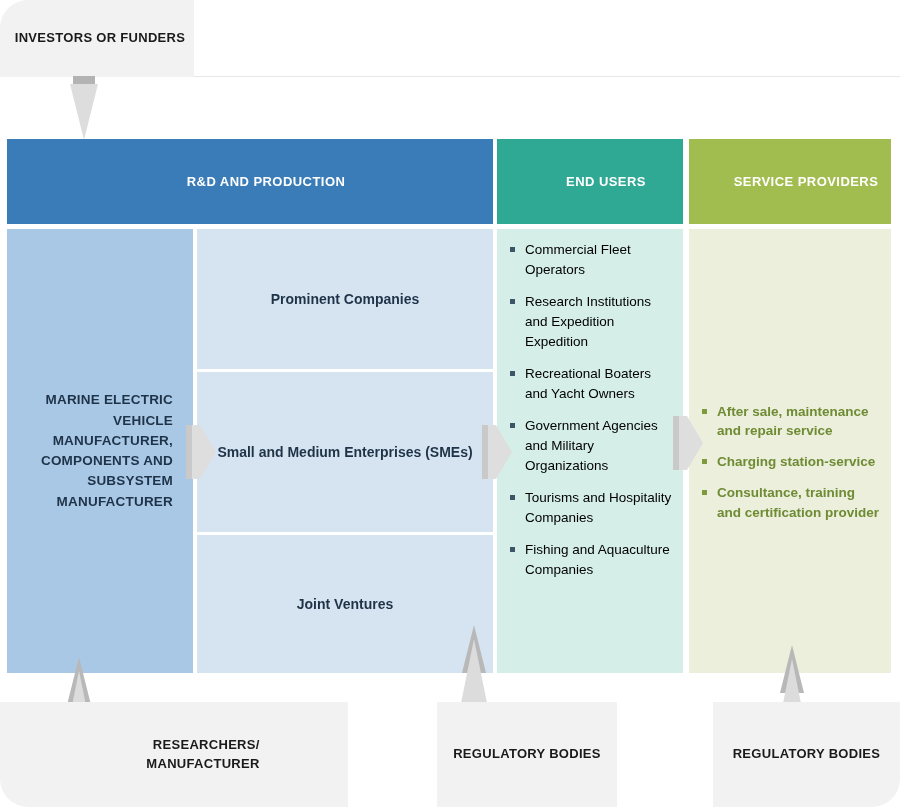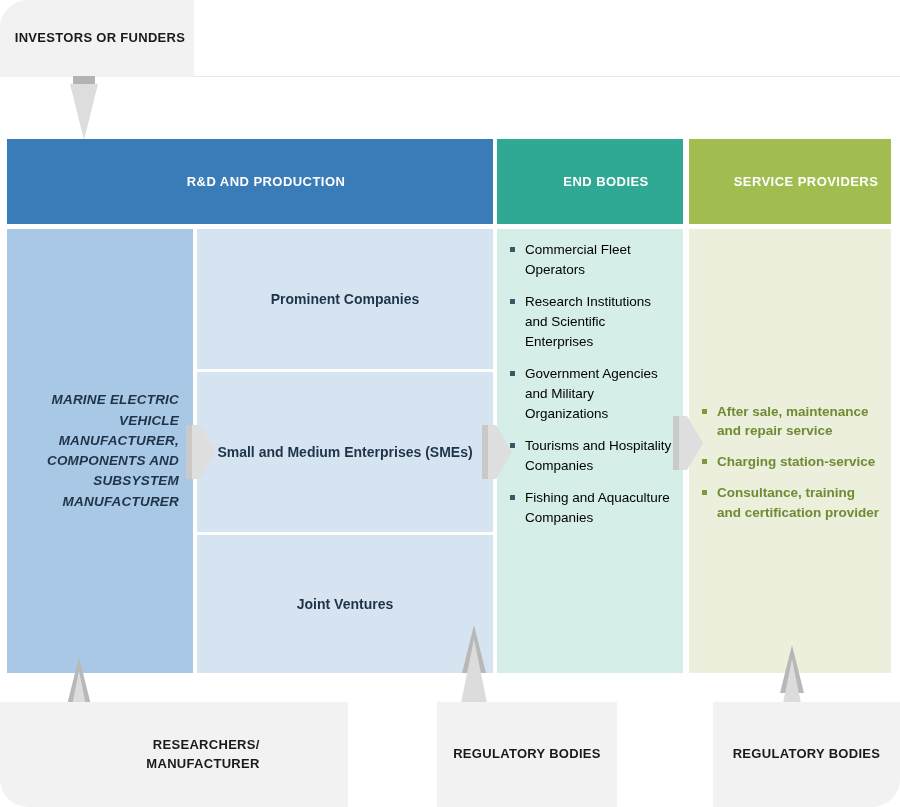--- a/index.html
+++ b/index.html
@@ -170,49 +170,50 @@
     <svg width="32" height="66" viewBox="0 0 32 66">
       <rect x="5" y="0" width="22" height="12" fill="#b3b3b3"></rect>
       <polygon points="2,8 30,8 16,64" fill="#dddddd"></polygon>
     </svg>
   </div>
 
   <div class="box hdr" style="left:7px; top:139px; width:486px; height:85px; background:#3a7cb8;">
     <span class="hlabel">R&amp;D AND PRODUCTION</span>
   </div>
   <div class="box hdr" style="left:497px; top:139px; width:186px; height:85px; background:#2fa894;">
-    <span class="hlabel">END BODIES</span>
+    <span class="hlabel">END USERS</span>
   </div>
   <div class="box hdr" style="left:689px; top:139px; width:202px; height:85px; background:#a2bd4f;">
     <span class="hlabel">SERVICE PROVIDERS</span>
   </div>
 
   <div class="box panel centered" style="left:7px; top:229px; width:186px; height:444px; background:#a9c8e6;">
-    <span class="plabel big-label" style="padding:0 14px;font-style:italic;">MARINE ELECTRIC VEHICLE MANUFACTURER, COMPONENTS AND SUBSYSTEM MANUFACTURER</span>
+    <span class="plabel big-label" style="padding:0 20px;">MARINE ELECTRIC VEHICLE MANUFACTURER, COMPONENTS AND SUBSYSTEM MANUFACTURER</span>
   </div>
 
   <div class="box panel centered" style="left:197px; top:229px; width:296px; height:140px; background:#d6e4f2;">
     <span class="plabel mid-label">Prominent Companies</span>
   </div>
 
   <div class="box panel centered" style="left:197px; top:372px; width:296px; height:160px; background:#d6e4f2;">
     <span class="plabel mid-label">Small and Medium Enterprises (SMEs)</span>
   </div>
 
   <div class="box panel centered" style="left:197px; top:535px; width:296px; height:138px; background:#d6e4f2;">
     <span class="plabel mid-label" style="display:block;">
       <span style="display:block;">Joint Ventures</span>
     </span>
   </div>
 
   <div class="box panel" style="left:497px; top:229px; width:186px; height:444px; background:#d5eee8;"></div>
 
   <ul class="blist eu-list">
     <li>Commercial Fleet Operators</li>
-    <li>Research Institutions and Scientific Enterprises</li>
+    <li>Research Institutions and Expedition Expedition</li>
+    <li>Recreational Boaters and Yacht Owners</li>
     <li>Government Agencies and Military Organizations</li>
     <li>Tourisms and Hospitality Companies</li>
     <li>Fishing and Aquaculture Companies</li>
   </ul>
 
   <div class="box panel" style="left:689px; top:229px; width:202px; height:444px; background:#ebefdc;"></div>
 
   <ul class="blist sp-list">
     <li>After sale, maintenance and repair service</li>
     <li>Charging station-service</li>

